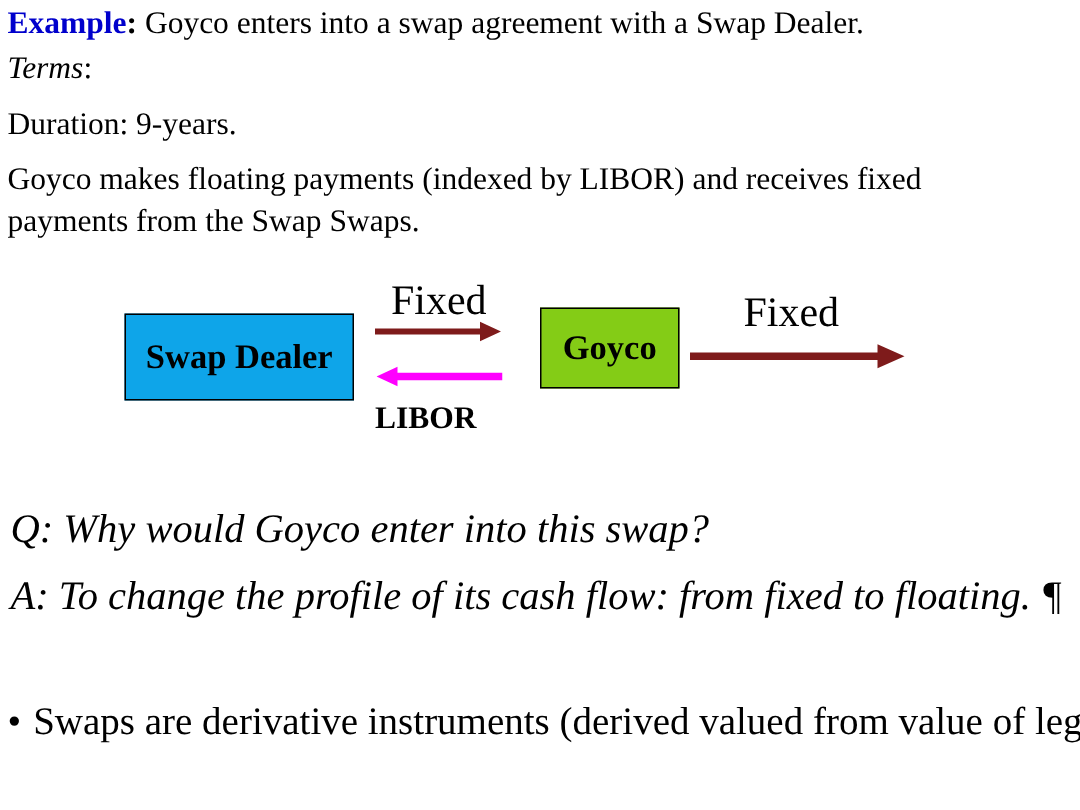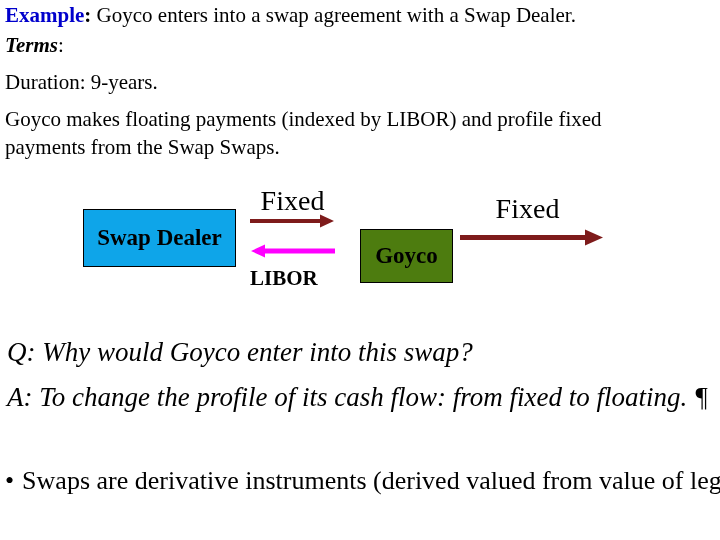--- a/index.html
+++ b/index.html
@@ -9,21 +9,21 @@
     position: relative;
     overflow: hidden;
     font-family: "Liberation Serif", "DejaVu Serif", serif;
     color: #000000;
   }
   .abs { position: absolute; white-space: nowrap; }
 
   
   .intro-line { font-size: 21px; line-height: 1; left: 5px; }
   .kw-bold { font-weight: bold; }
-  .kw-italic { font-style: italic; font-weight: bold; }
+  .kw-italic { font-style: italic; }
 
   
   .node-box {
     position: absolute;
     border: 1px solid #000000;
     display: flex; align-items: center; justify-content: center;
     font-weight: bold; font-size: 23px;
   }
   .flow-label { font-size: 28px; text-align: center; }
   .flow-label-bold { font-size: 21px; font-weight: bold; text-align: left; }
@@ -37,28 +37,28 @@
 </head>
 <body>
 
 <div class="abs intro-line" style="top:5px">
   <span class="kw-bold" style="color: rgb(0, 0, 204);">Example</span><span class="kw-bold">:</span><span> Goyco enters into a swap agreement with a Swap Dealer.</span>
 </div>
 <div class="abs intro-line" style="top:35px">
   <span class="kw-italic">Terms</span><span>:</span>
 </div>
 <div class="abs intro-line" style="top:72px">Duration: 9-years.</div>
-<div class="abs intro-line" style="top:109px">Goyco makes floating payments (indexed by LIBOR) and profile fixed</div>
+<div class="abs intro-line" style="top:109px">Goyco makes floating payments (indexed by LIBOR) and receives fixed</div>
 <div class="abs intro-line" style="top:137px">payments from the Swap Swaps.</div>
 
 <div class="node-box" style="left: 83px; top: 209px; width: 151px; height: 56px; background-color: #0ea5e9;">
   <span>Swap Dealer</span>
 </div>
 
-<div class="node-box" style="left: 360px; top: 229px; width: 91px; height: 52px; background-color: #4d7c0f;">
+<div class="node-box" style="left: 360px; top: 205px; width: 91px; height: 52px; background-color: #84cc16;">
   <span>Goyco</span>
 </div>
 
 <div class="abs flow-label" style="left:250px; top:185px; width:85px;">Fixed</div>
 
 <div class="abs flow-label" style="left:460px; top:193px; width:135px;">Fixed</div>
 
 <div class="abs flow-label-bold" style="left:250px; top:266px; width:110px;">LIBOR</div>
 
 <svg class="arrow-svg" style="left:250px; top:213px;" width="85" height="16" viewBox="0 0 85 16">

